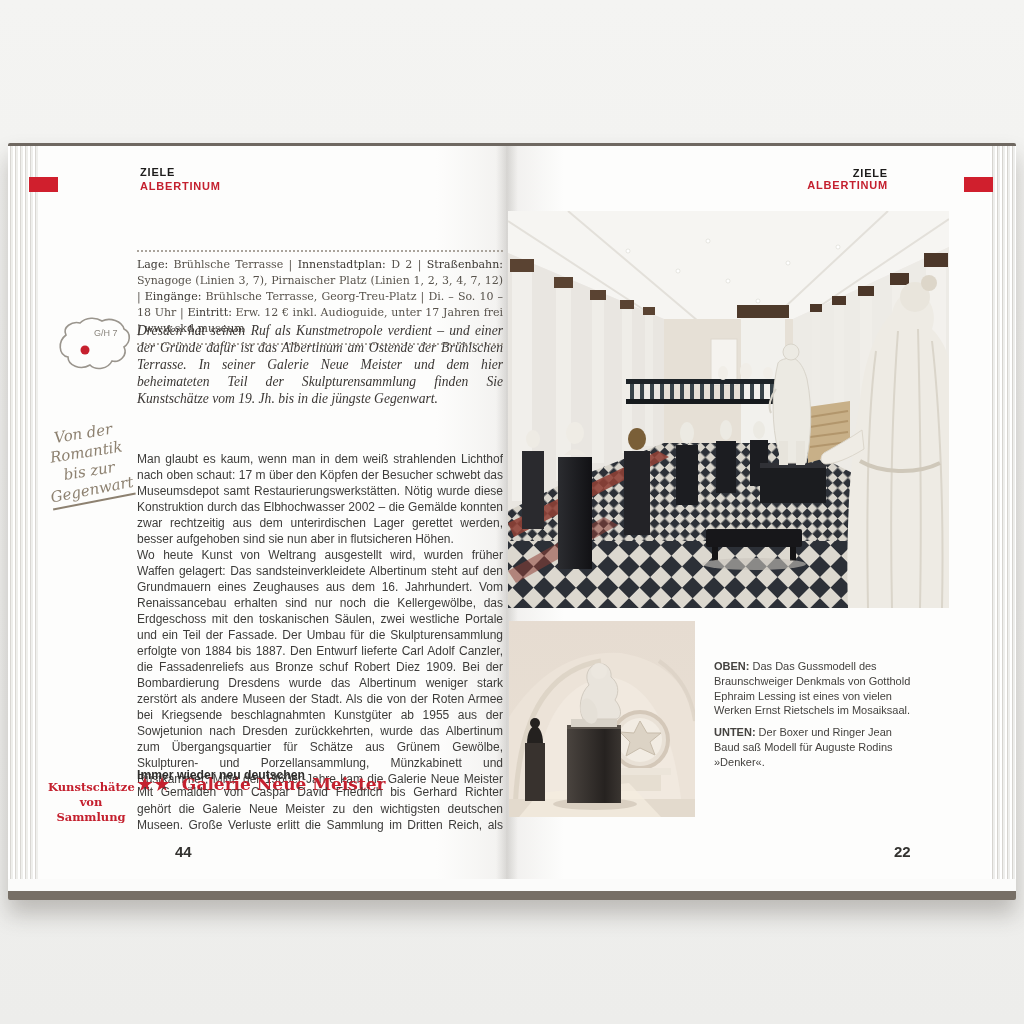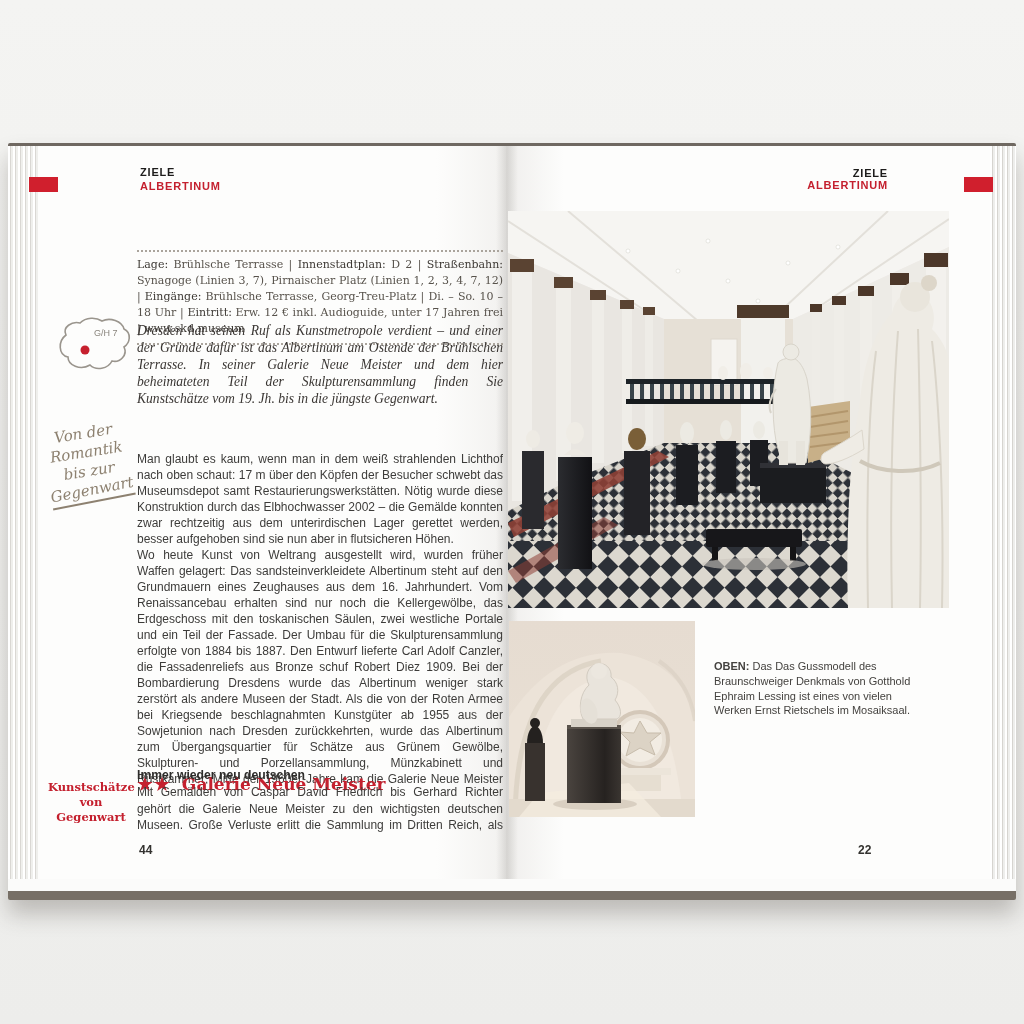--- a/index.html
+++ b/index.html
@@ -33,21 +33,21 @@
         font-weight:normal;font-style:italic;font-size:13.6px;line-height:17px;color:#3a3633;text-align:justify;}
   .bodytext{position:absolute;left:137px;top:407px;width:366px;height:333px;overflow:hidden;
         font-size:12px;line-height:16px;color:#3d3c3a;text-align:justify;margin-top:44px;}
   .bodytext p{margin:0;}
   .section-row{position:absolute;left:136px;top:736px;white-space:nowrap;margin-top:36px;}
   .section-stars{font-size:20px;letter-spacing:-1px;vertical-align:-1px;margin-right:12px;}
   .section-title{font-family:"DejaVu Serif",serif;font-weight:bold;font-size:17px;}
   .subhead{position:absolute;left:137px;top:768px;font-size:12.2px;font-weight:bold;color:#2d2c2a;}
   .subbody{position:absolute;left:137px;top:784px;width:366px;height:52px;overflow:hidden;
         font-size:12px;line-height:16.6px;color:#3d3c3a;text-align:justify;}
-  .pagenum{position:absolute;font-size:12px;font-weight:bold;color:#33322f;}
+  .pagenum{position:absolute;font-size:15px;font-weight:bold;color:#33322f;margin-left:36px;}
   
   .map-wrap{position:absolute;left:52px;top:313px;width:82px;height:64px;}
   .handnote{position:absolute;left:36px;top:424px;width:104px;transform:rotate(-9deg);
         font-family:"DejaVu Serif",serif;font-style:italic;font-size:15px;line-height:19px;
         text-align:center;}
   .handnote .u{display:inline-block;border-bottom:2px solid #8d8170;padding-bottom:1px;transform:rotate(-2deg);}
   .rednote{position:absolute;left:48px;top:780px;width:86px;text-align:center;
         font-family:"DejaVu Serif",serif;font-weight:bold;font-size:11.5px;line-height:15px;}
   
   .rheader{position:absolute;left:690px;top:167px;width:198px;text-align:right;}
@@ -103,21 +103,21 @@
     <p>Man glaubt es kaum, wenn man in dem weiß strahlenden Lichthof nach oben schaut: 17 m über den Köpfen der Besucher schwebt das Museumsdepot samt Restaurierungswerkstätten. Nötig wurde diese Konstruktion durch das Elbhochwasser 2002 – die Gemälde konnten zwar rechtzeitig aus dem unterirdischen Lager gerettet werden, besser aufgehoben sind sie nun aber in flutsicheren Höhen.</p>
     <p>Wo heute Kunst von Weltrang ausgestellt wird, wurden früher Waffen gelagert: Das sandsteinverkleidete Albertinum steht auf den Grundmauern eines Zeughauses aus dem 16. Jahrhundert. Vom Renaissancebau erhalten sind nur noch die Kellergewölbe, das Erdgeschoss mit den toskanischen Säulen, zwei westliche Portale und ein Teil der Fassade. Der Umbau für die Skulpturensammlung erfolgte von 1884 bis 1887. Den Entwurf lieferte Carl Adolf Canzler, die Fassadenreliefs aus Bronze schuf Robert Diez 1909. Bei der Bombardierung Dresdens wurde das Albertinum weniger stark zerstört als andere Museen der Stadt. Als die von der Roten Armee bei Kriegsende beschlagnahmten Kunstgüter ab 1955 aus der Sowjetunion nach Dresden zurückkehrten, wurde das Albertinum zum Übergangsquartier für Schätze aus Grünem Gewölbe, Skulpturen- und Porzellansammlung, Münzkabinett und Rüstkammer; Mitte der 1960er-Jahre kam die Galerie Neue Meister dazu. Während Porzellansammlung und Rüstkammer bald wieder auszogen, konnten Grünes Gewölbe und Münzkabinett erst 2004 bis 2006 ihre endgültigen Domizile im Residenzschloss beziehen. Heute beherbergt das Albertinum die Galerie Neue Meister und die Skulpturensammlung ab 1800.</p>
   </div>
 
   <div class="section-row">
     <span class="section-stars" style="color:#c4202e;">★★</span><span class="section-title" style="color:#c4202e;">Galerie Neue Meister</span>
   </div>
 
   <div class="rednote" style="color:#c4202e;">
     <div>Kunstschätze</div>
-    <div>von Gegenwart</div>
+    <div>von Sammlung</div>
   </div>
 
   <div class="subhead">Immer wieder neu deutschen</div>
   <div class="subbody">Mit Gemälden von Caspar David Friedrich bis Gerhard Richter gehört die Galerie Neue Meister zu den wichtigsten deutschen Museen. Große Verluste erlitt die Sammlung im Dritten Reich, als viele Gemälde</div>
 
   <div class="pagenum" style="left:139px;top:843px;">44</div>
 
   <div class="rheader">
     <div class="k1">ZIELE</div>
     <div class="k2" style="color:#c4202e;">ALBERTINUM</div>
@@ -305,17 +305,18 @@
       <ellipse cx="80" cy="90" rx="8" ry="13" fill="#e5e0d7" transform="rotate(-18 80 90)"></ellipse>
 
       <rect x="16" y="122" width="20" height="58" fill="#38322e"></rect>
       <path d="M18,122 C18,112 22,105 26,105 C30,105 34,112 34,122 Z" fill="#24211f"></path>
       <circle cx="26" cy="102" r="5" fill="#24211f"></circle>
     </svg>
   </div>
 
   <div class="captions">
     <p><span class="b">OBEN:</span><span> Das Das Gussmodell des Braunschweiger Denkmals von Gotthold Ephraim Lessing ist eines von vielen Werken Ernst Rietschels im Mosaiksaal.</span></p>
+    <p><span class="b">UNTEN:</span><span> Der Boxer und Ringer Jean Baud saß Modell für Auguste Rodins »Denker«.</span></p>
   </div>
 
   <div class="pagenum" style="left:858px;top:843px;">22</div>
 
 </div>
 
 </body></html>

